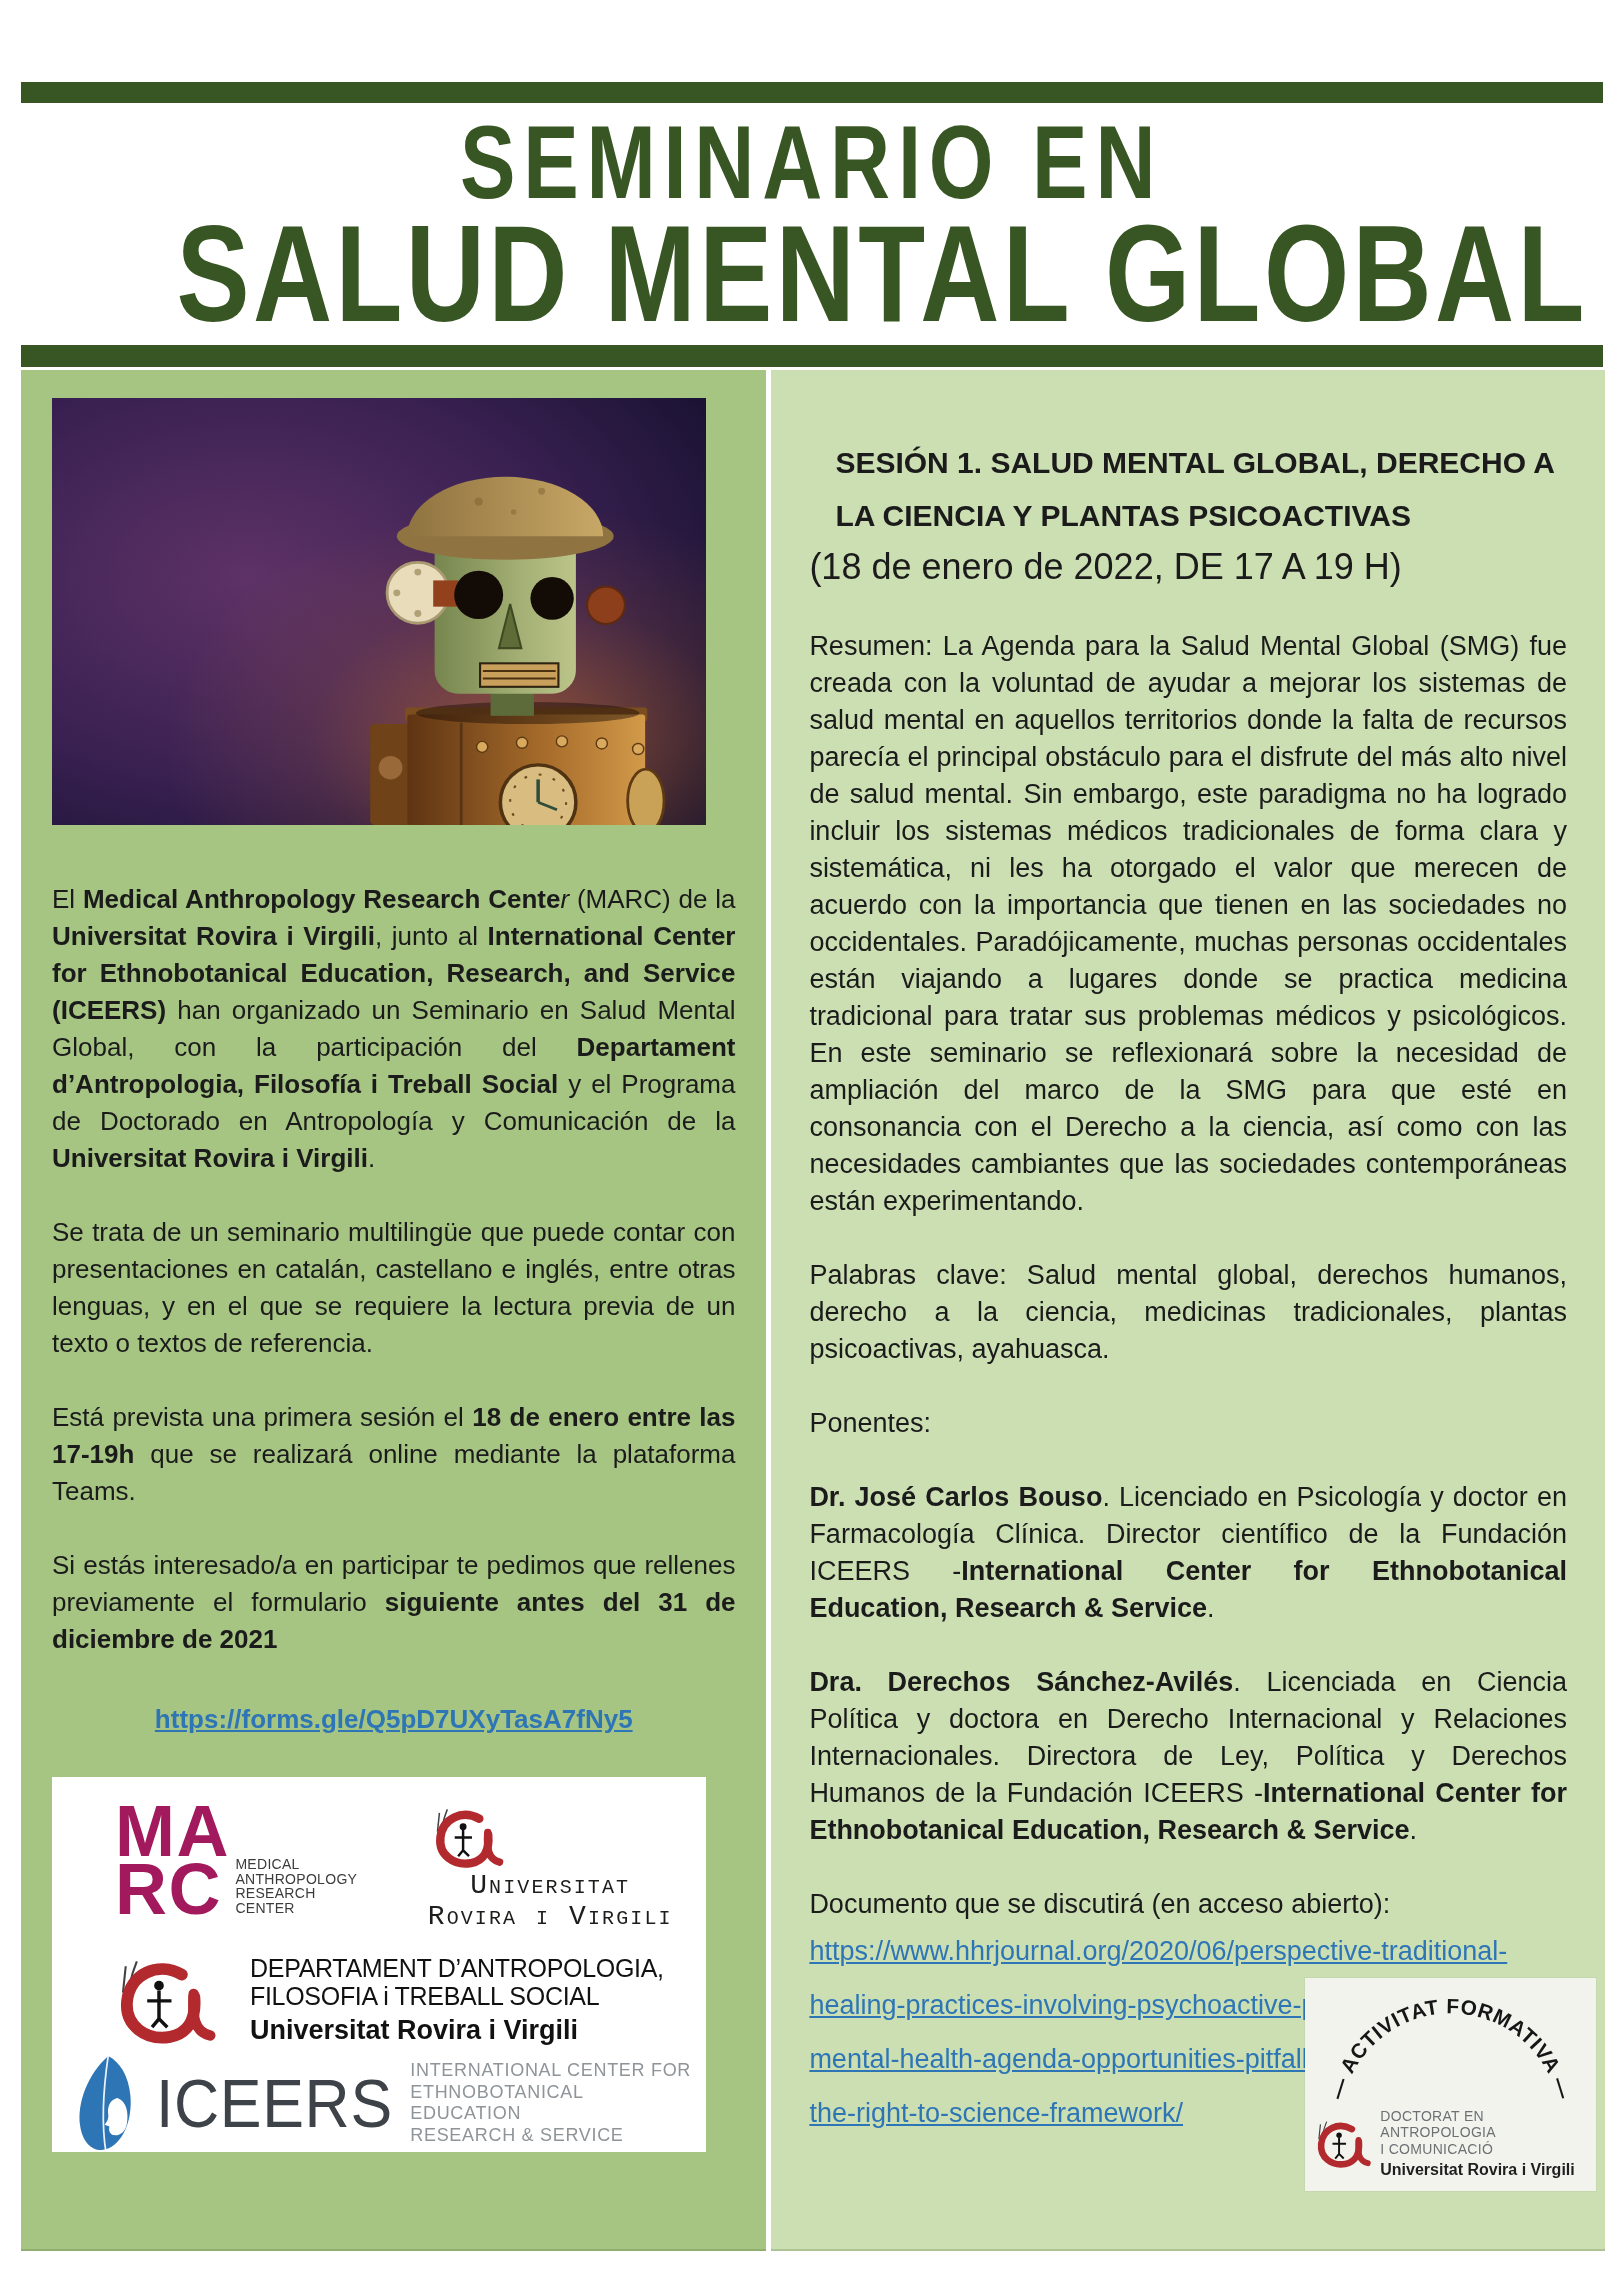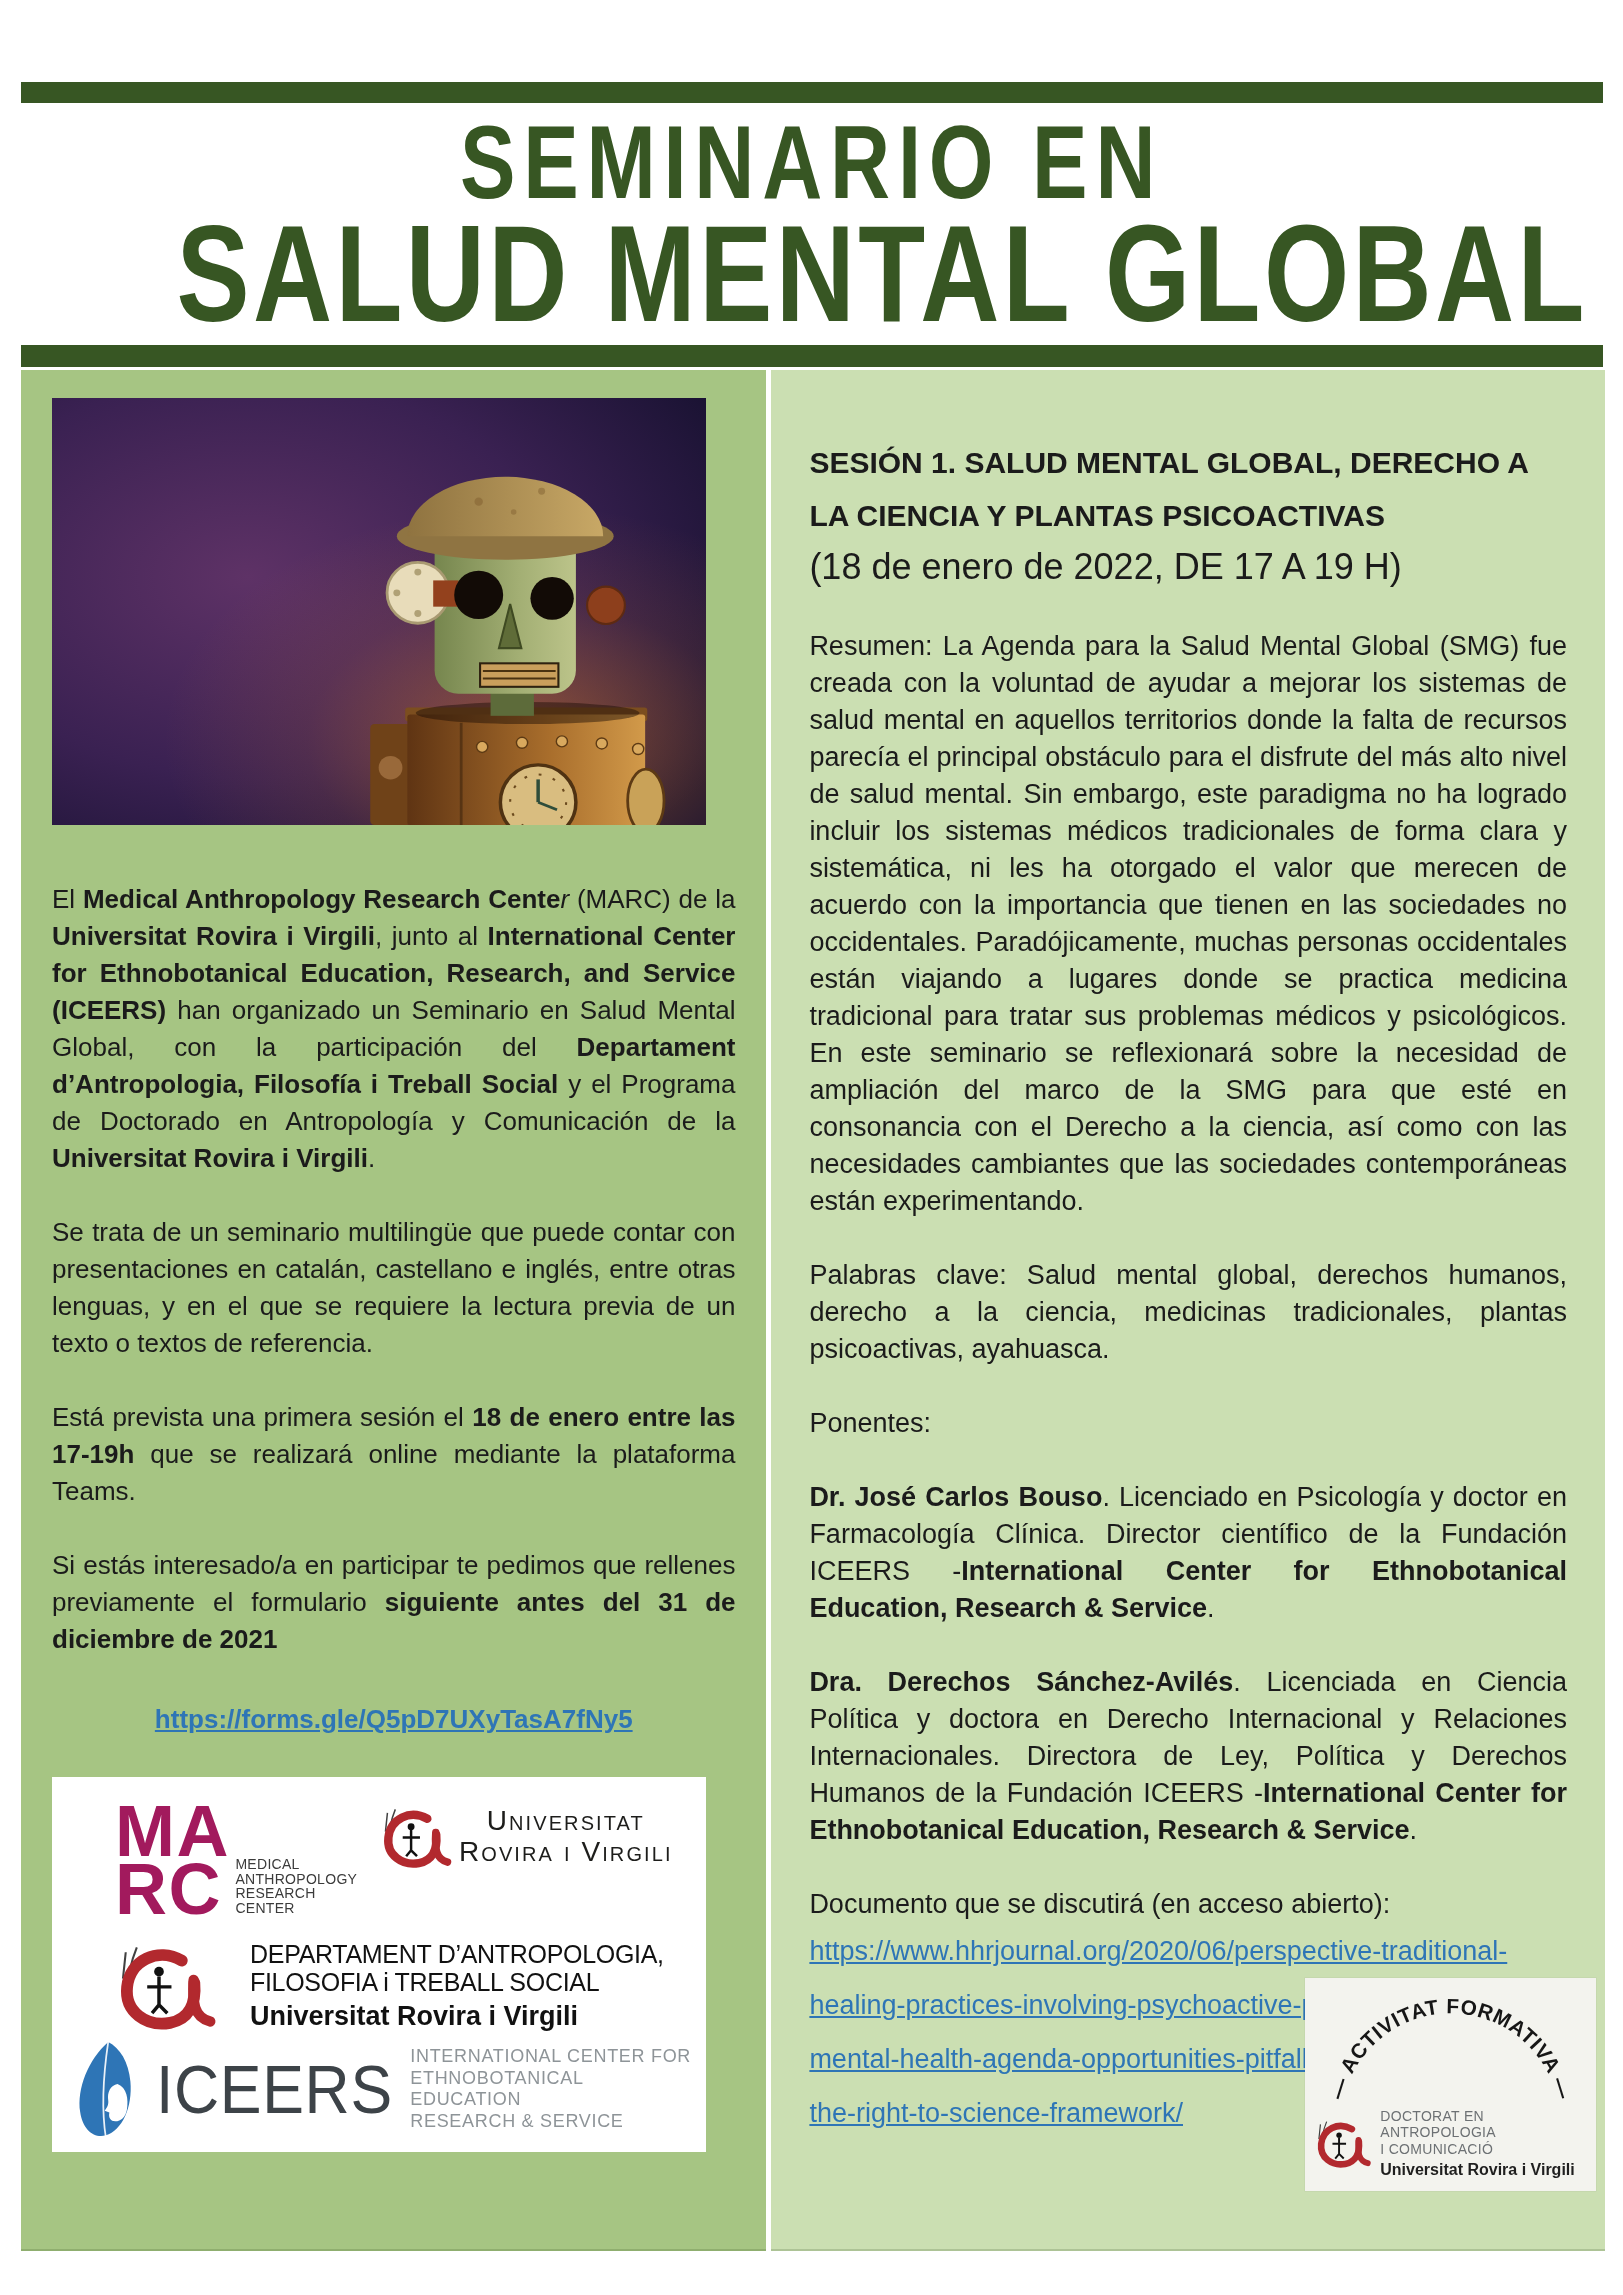--- a/index.html
+++ b/index.html
@@ -30,32 +30,32 @@
   .lpara.first{margin-top:56px;}
   .b{font-weight:bold;} .i{font-style:italic;}
   .form-link-wrap{margin-top:46px;text-align:center;}
   a.form-link{color:var(--link-blue);font-weight:bold;font-size:26px;text-decoration:underline;}
   .logo-box{margin-top:42px;width:654px;height:375px;background:#ffffff;padding:21px 14px;
       display:flex;flex-direction:column;justify-content:space-between;}
   .logo-row1{display:flex;justify-content:space-between;align-items:flex-start;padding:4.2px 19.4px 0 49px;}
   .marc{display:flex;align-items:flex-end;}
   .marc-acronym{color:var(--marc-magenta);font-weight:bold;font-size:72px;line-height:58px;letter-spacing:1.4px;}
   .marc-sub{font-size:14px;line-height:14.6px;color:#3b3b3b;letter-spacing:0.3px;margin-left:5.6px;margin-bottom:2.8px;}
-  .urv{display:flex;align-items:center;}
+  .urv{display:flex;flex-direction:column;font-family:Liberation Mono, monospace;}
   .urv-words{font-variant-caps:small-caps;font-size:28px;line-height:30.5px;color:#1d1d1b;
       letter-spacing:2.1px;text-align:center;}
   .logo-row2{display:flex;align-items:center;padding-left:38px;margin-top:19px;}
   .dept-text{margin-left:18px;}
   .dept-l1,.dept-l2{font-size:25px;line-height:28.5px;color:#111;letter-spacing:-0.3px;}
   .dept-l3{font-size:27px;font-weight:bold;color:#111;margin-top:4.2px;}
   .logo-row3{display:flex;align-items:center;padding-left:5.6px;margin-top:2.8px;padding-bottom:4.2px;}
   .iceers-name{font-size:68px;color:var(--iceers-dark);letter-spacing:0.7px;margin-left:14px;
       transform:scaleX(.92);transform-origin:left center;}
   .iceers-sub{font-size:18px;line-height:21.5px;color:var(--iceers-gray);letter-spacing:0.7px;margin-left:-2.8px;}
-  .session-title{font-weight:bold;font-size:30px;line-height:53px;}
+  .session-title{font-weight:bold;font-size:30px;line-height:53px;margin-left:26px;}
   .session-date{font-size:36px;line-height:49px;}
   .rpara{margin-top:37px;font-size:27px;line-height:37px;text-align:justify;}
   .doc-link{display:block;margin-top:1.4px;font-size:27px;line-height:54px;color:var(--link-blue);
       text-decoration:underline;overflow-wrap:anywhere;text-align:left;}
   .badge{position:absolute;left:534px;top:1608px;width:291px;height:213px;background:var(--badge-bg);
       box-shadow:0 0 0 0.7px rgba(0,0,0,.04);}
   .badge svg.arc{position:absolute;top:5.6px;left:0;width:291px;height:146px;}
   .badge-row{position:absolute;left:9.7px;bottom:12.5px;display:flex;align-items:center;}
   .badge-text{margin-left:7px;}
   .badge-l1,.badge-l2{font-size:14px;line-height:16.7px;color:#6d7174;letter-spacing:0.3px;}

